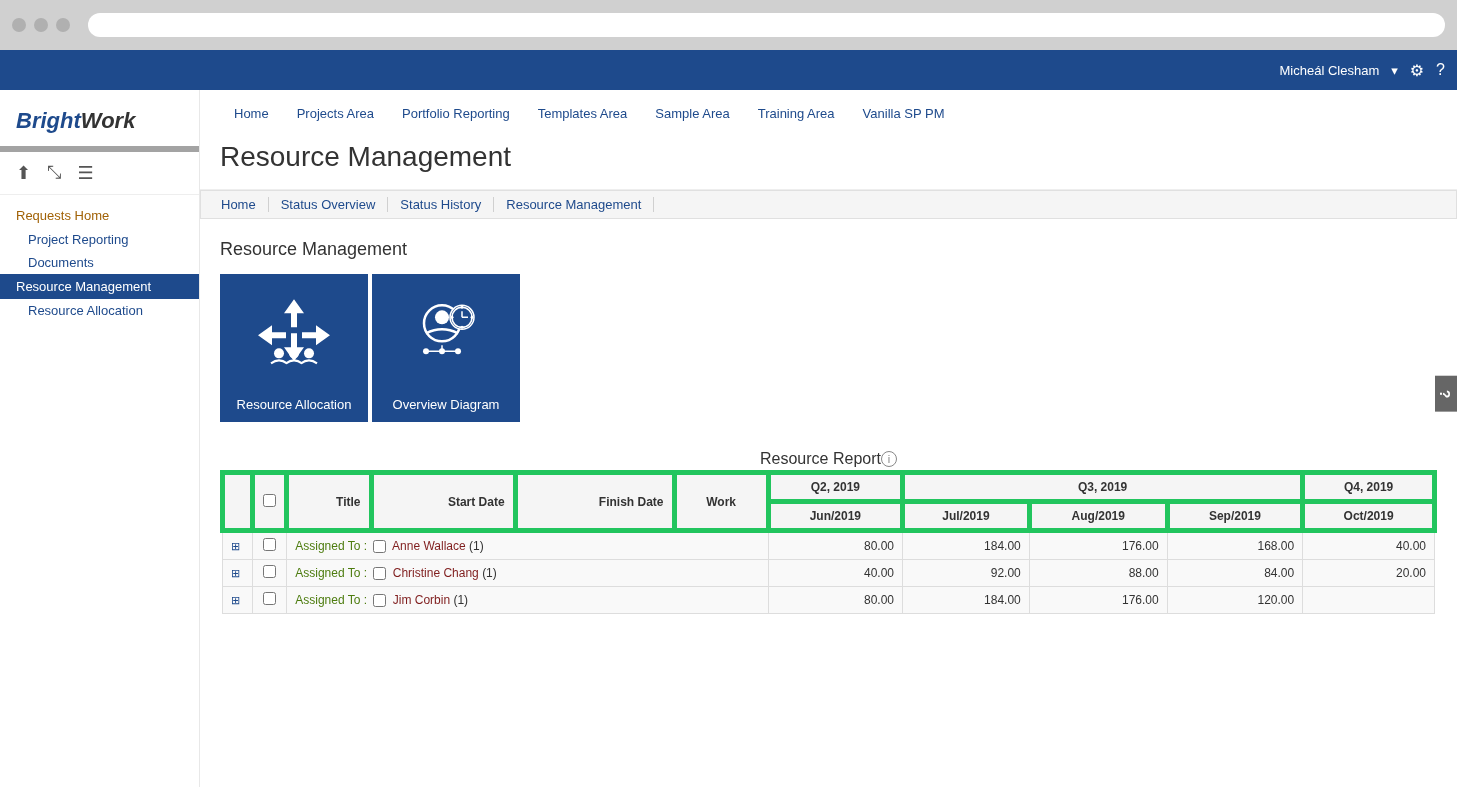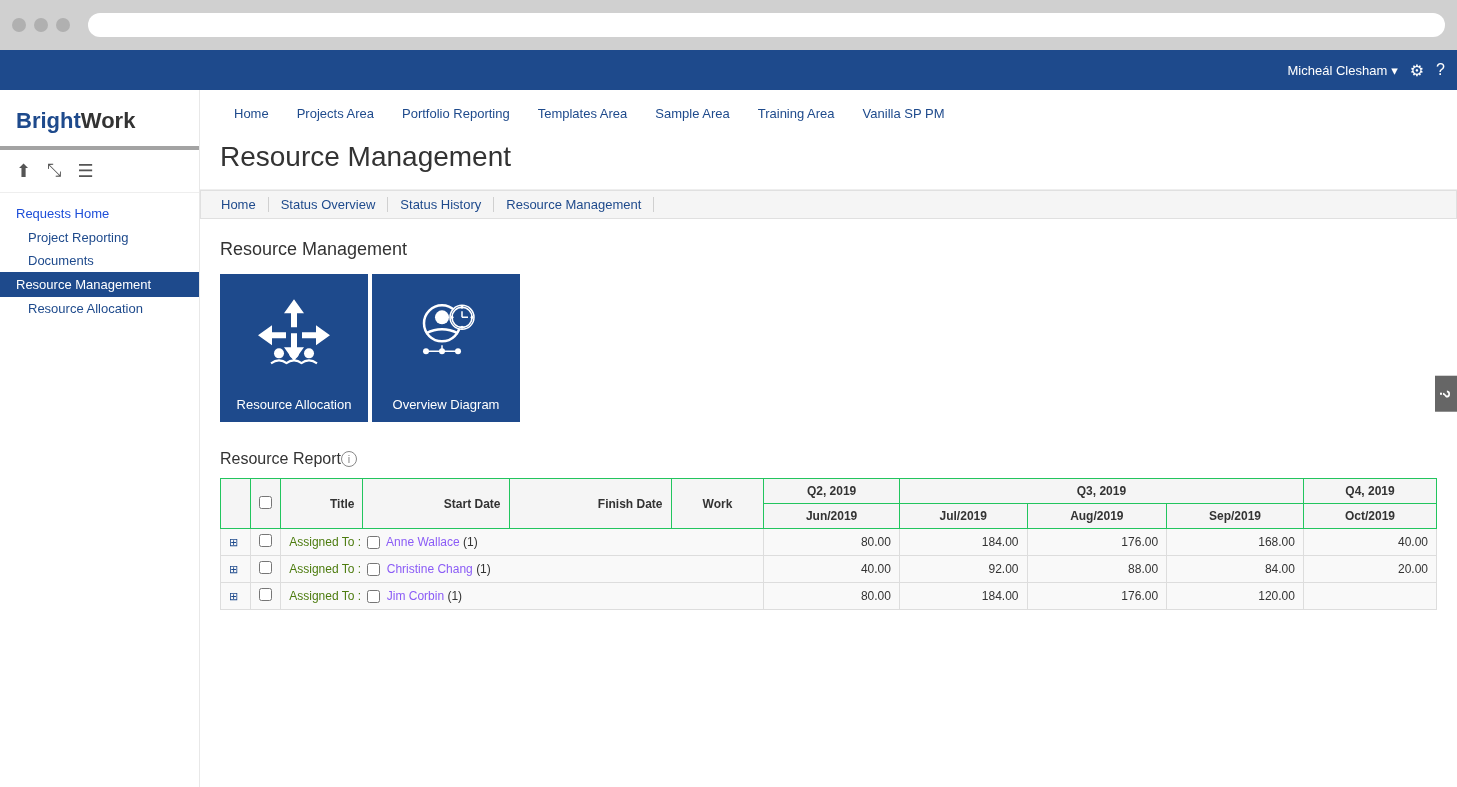--- a/index.html
+++ b/index.html
@@ -43,21 +43,21 @@
       justify-content: flex-end;
       padding: 0 12px;
       gap: 12px;
       flex-shrink: 0;
     }
     .top-bar-user {
       color: white;
       font-size: 13px;
       display: flex;
       align-items: center;
-      gap: 4px;
+      gap: 12px;
       cursor: pointer;
       padding-left: 20px;
     }
     .top-bar-icon {
       color: white;
       font-size: 16px;
       cursor: pointer;
     }
 
     
@@ -119,21 +119,22 @@
     .sidebar {
       width: 200px;
       background: white;
       border-right: 1px solid #e8e8e8;
       display: flex;
       flex-direction: column;
       flex-shrink: 0;
     }
     .logo-area {
       padding: 18px 16px 12px 16px;
-      border-bottom: 4px solid #a3a3a3;
+      border-bottom: 6px solid #a3a3a3;
+      font-style: italic;
     }
     .logo-text {
       font-size: 22px;
       font-weight: bold;
       color: #1e4a8c;
     }
     .logo-text span { color: #333; }
     .sidebar-tools {
       display: flex;
       gap: 16px;
@@ -145,21 +146,21 @@
       font-size: 18px;
       cursor: pointer;
     }
     .sidebar-nav {
       padding: 8px 0;
       flex: 1;
     }
     .nav-item {
       padding: 5px 16px;
       font-size: 13px;
-      color: #1d4ed8;
+      color: #a16207;
       cursor: pointer;
       display: block;
     }
     .nav-item.active {
       background: #1e4a8c;
       color: white;
     }
     .nav-sub-item {
       padding: 4px 28px;
       font-size: 13px;
@@ -313,23 +314,24 @@
       color: white;
       font-weight: 500;
       text-align: center;
     }
 
     
     .report-title {
       font-size: 16px;
       font-weight: 400;
       color: #333;
-      margin-bottom: 10px;
-      display: flex;
-      align-items: center;
+      margin-bottom: 2px;
+      display: flex;
+      align-items: center;
+      justify-content: center;
     }
     .info-icon {
       width: 16px; height: 16px;
       border-radius: 50%;
       border: 1px solid #888;
       color: #888;
       font-size: 11px;
       display: inline-flex;
       align-items: center;
       justify-content: center;
@@ -337,21 +339,21 @@
     }
 
     
     .resource-table {
       border-collapse: collapse;
       width: 100%;
       font-size: 12px;
     }
     .resource-table th {
       background: #f5f5f5;
-      border: 1px solid #22c55e;
+      border: 5px solid #22c55e;
       padding: 5px 8px;
       text-align: center;
       font-weight: 600;
       color: #333;
       margin-top: 16px;
     }
     .resource-table th.left-th {
       text-align: right;
     }
     .resource-table td {
@@ -369,21 +371,21 @@
     .expand-icon {
       color: #1e4a8c;
       margin-right: 4px;
       font-size: 11px;
       cursor: pointer;
     }
     .assigned-label {
       color: #4d7c0f;
     }
     .person-name {
-      color: #8b5cf6;
+      color: #7f1d1d;
       cursor: pointer;
     }
     .checkbox-cell {
       width: 20px;
       text-align: center;
     }
 
     
     .q-header {
       background: #e8e8e8;

